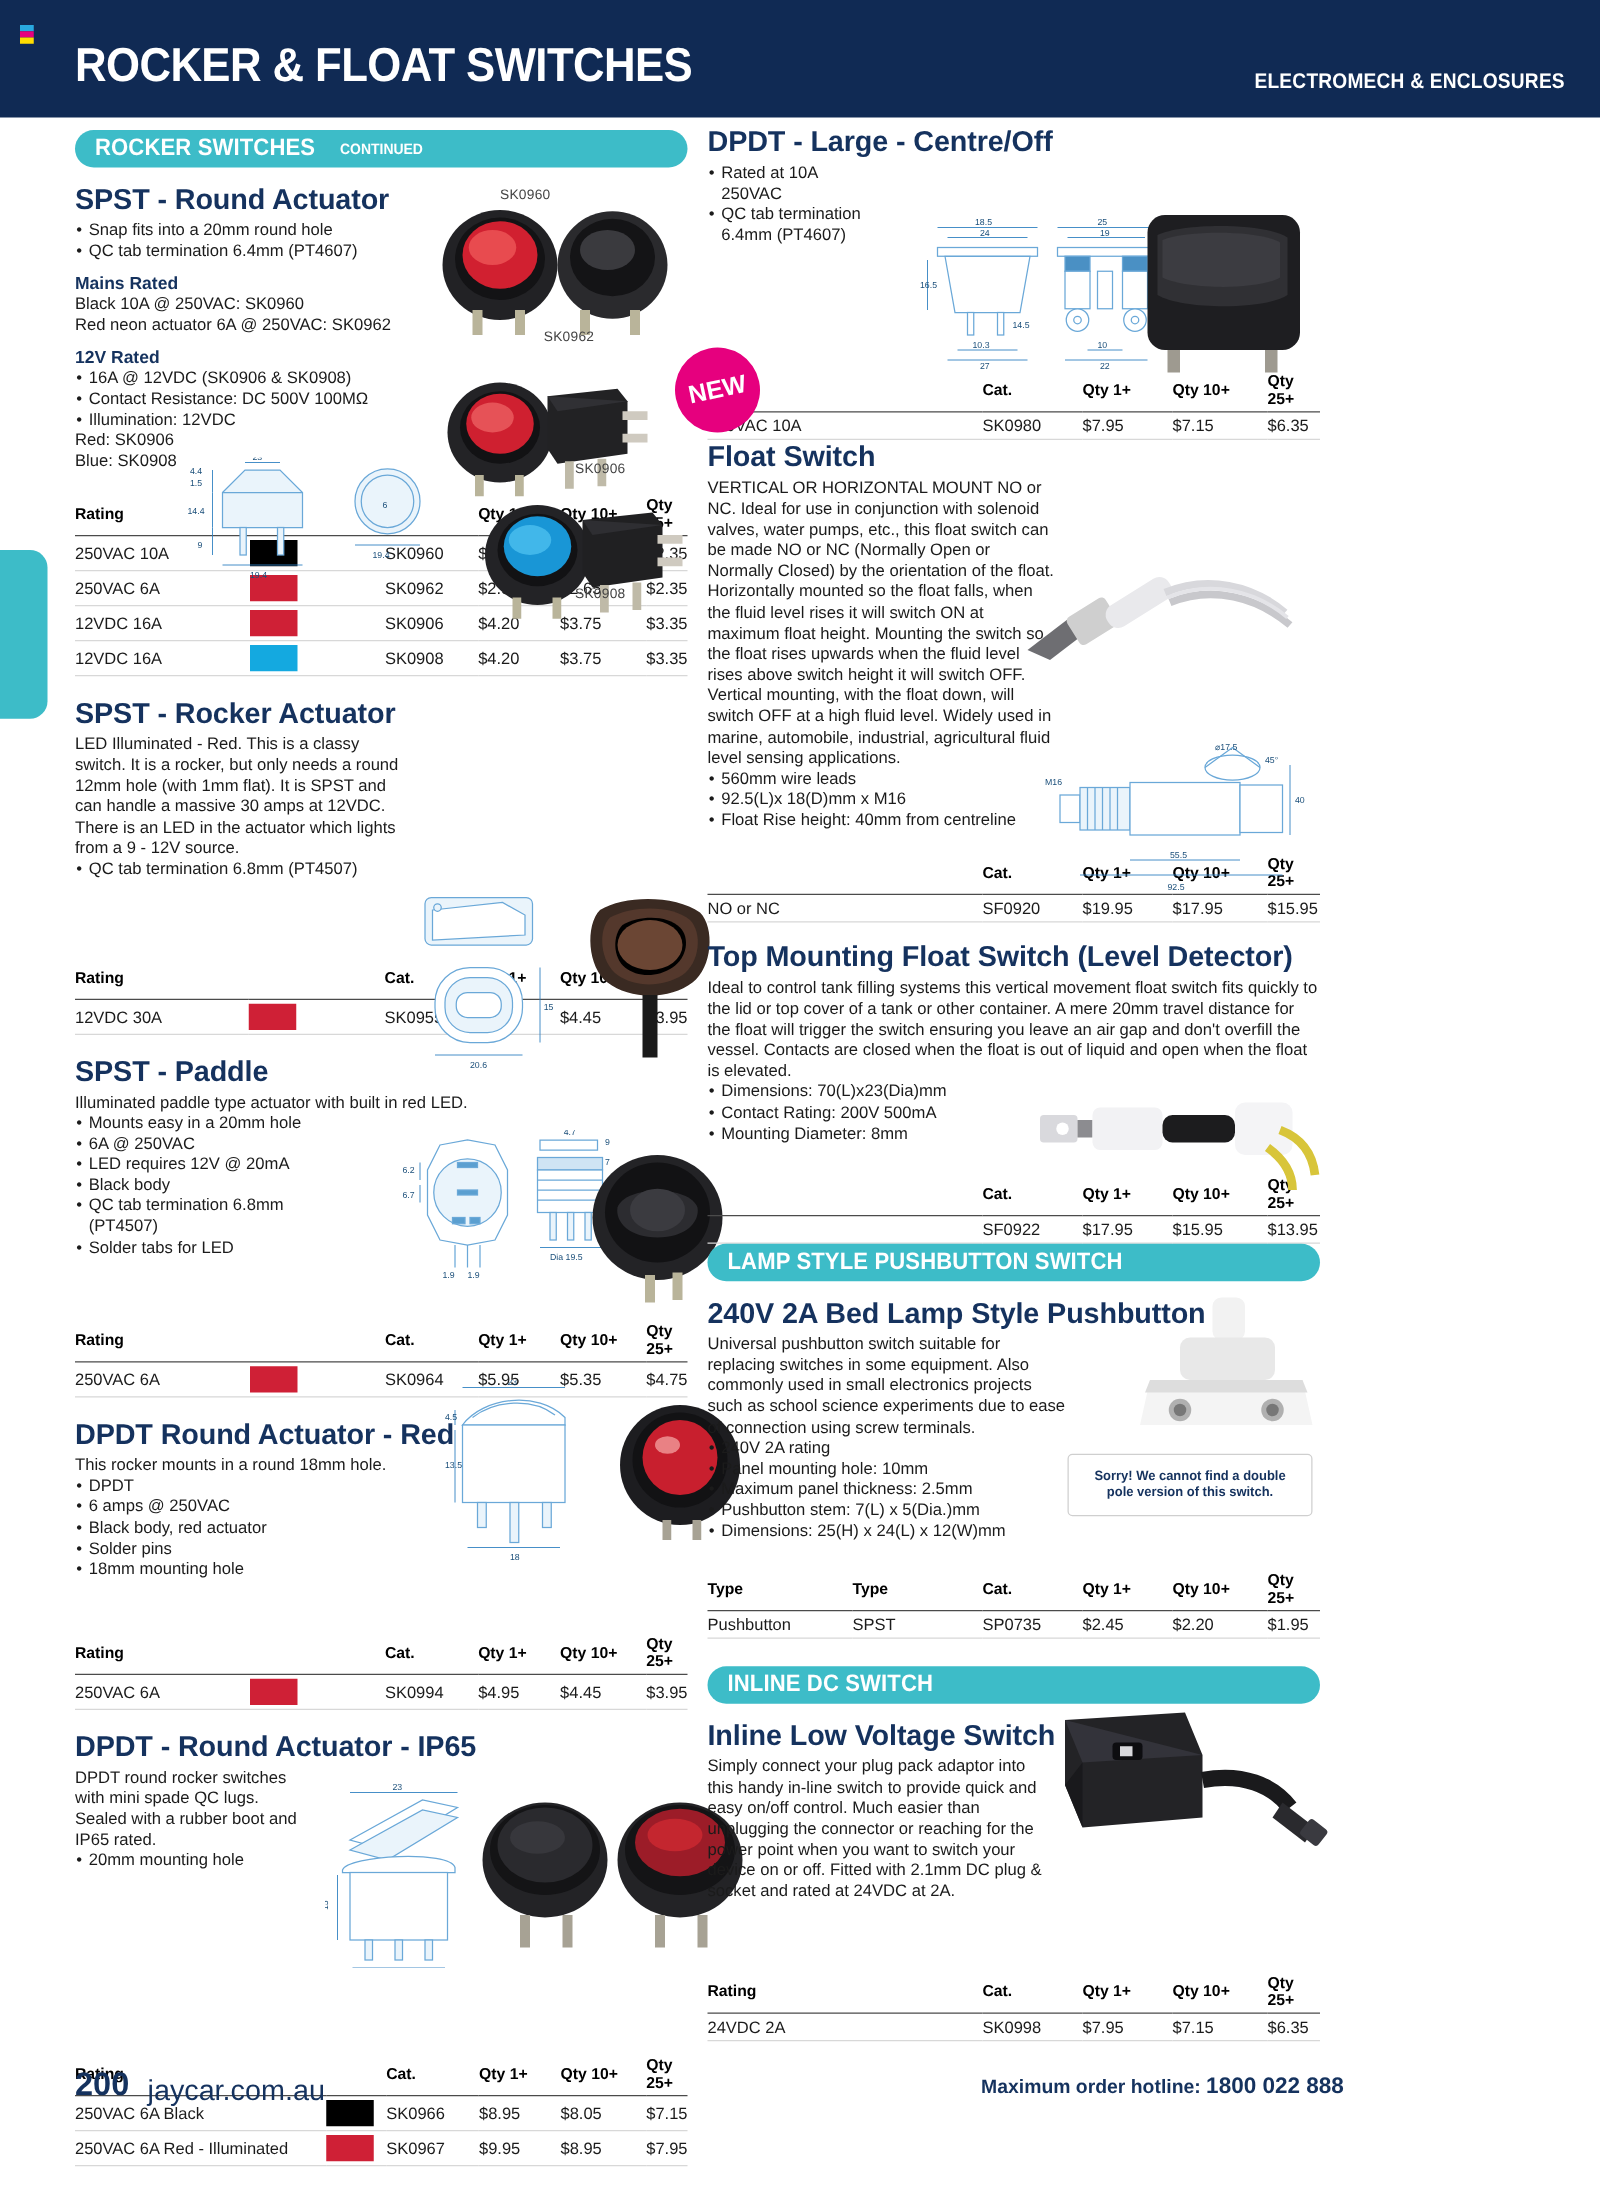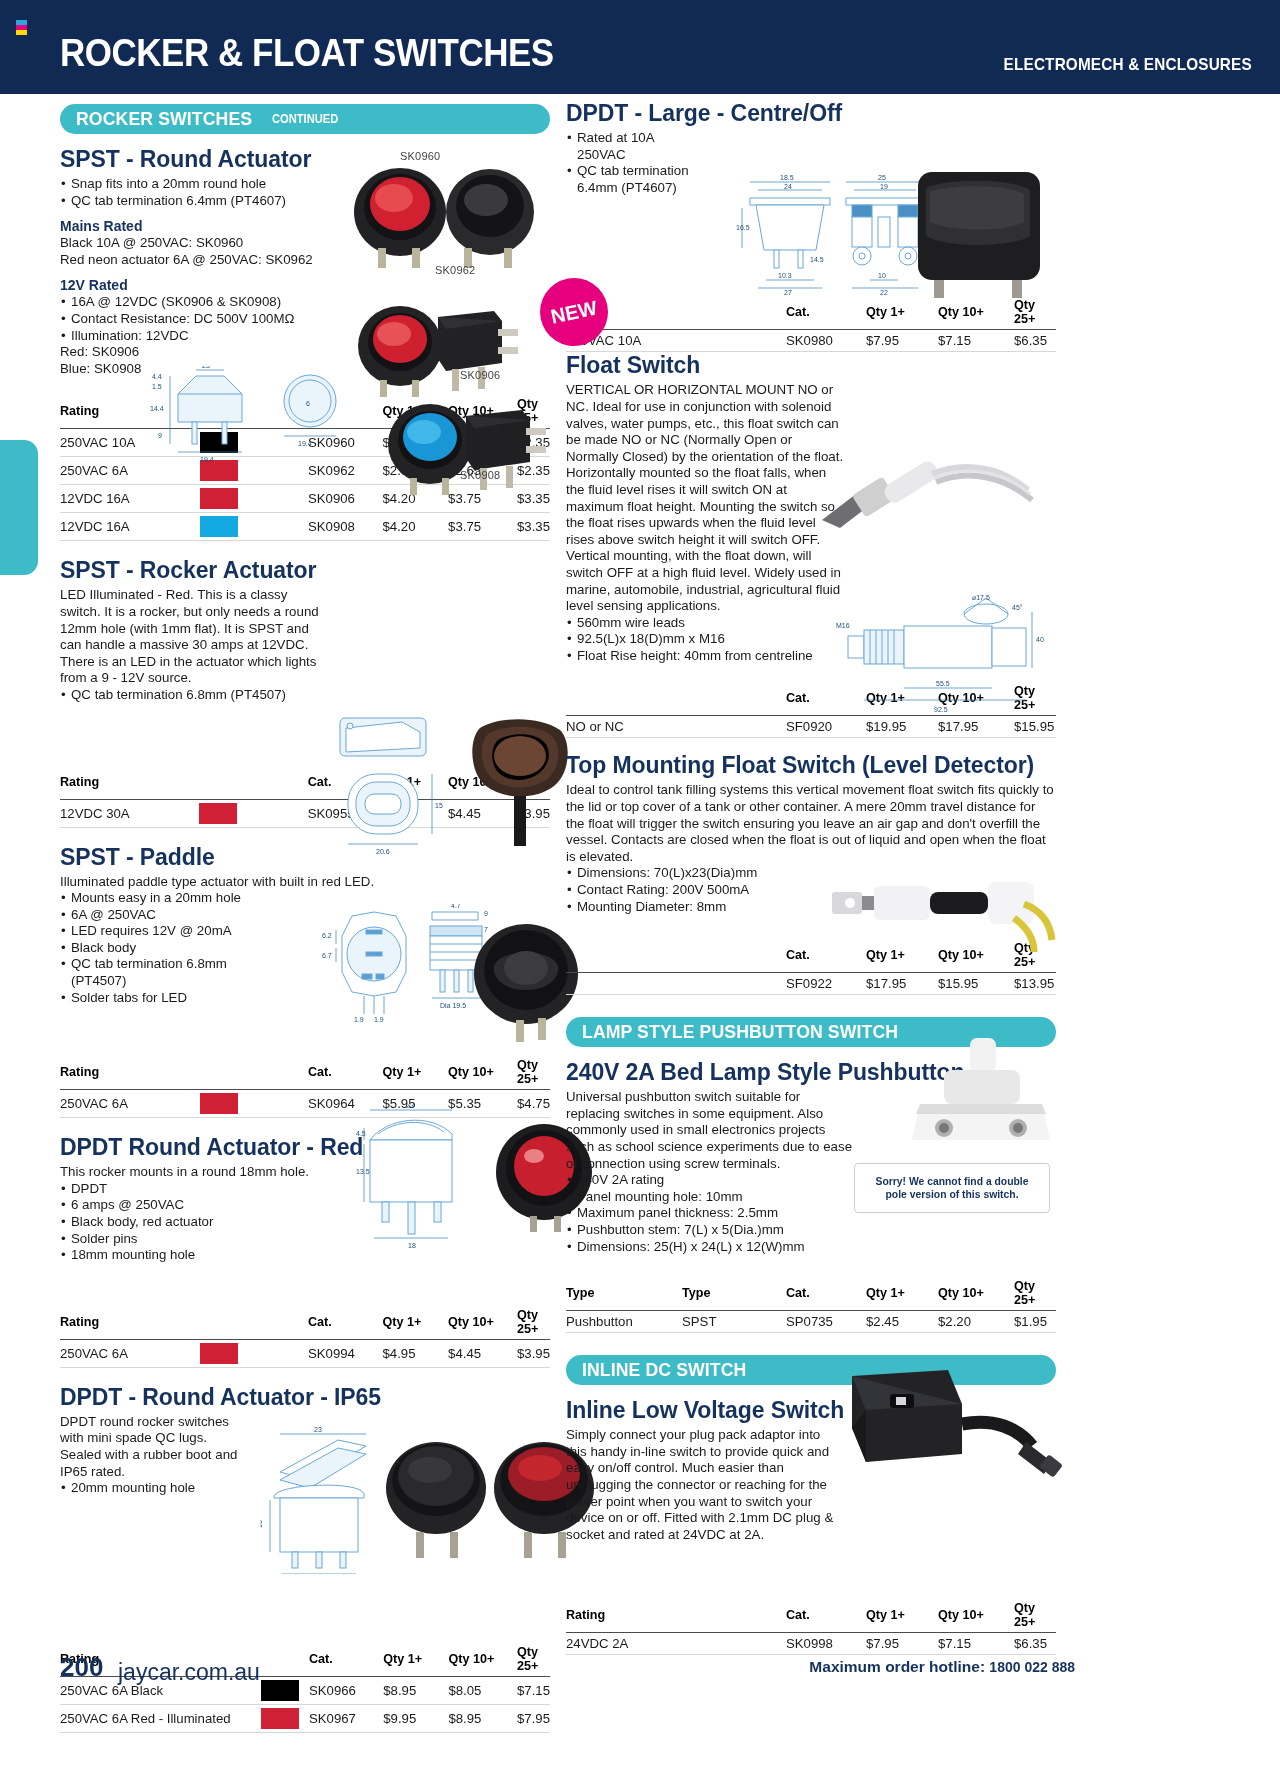--- a/index.html
+++ b/index.html
@@ -116,21 +116,21 @@
     font-size: 10.8px; font-weight: 700; color: #15325e; line-height: 13px;
     transform: scaleX(0.96);
   }
 
   
   .footer { position: absolute; left: 0; top: 1640px; width: 1103px; height: 69px; }
   .pgnum { position: absolute; left: 60px; top: 12px; font-size: 26px; font-weight: 800; color: #15325e; }
   .site  { position: absolute; left: 118px; top: 19px; font-size: 23px; color: #15325e; }
   .hotline { position: absolute; right: 28px; top: 18px; font-size: 15.5px; color: #15325e; }
   .hotline b { font-weight: 800; }
-  .hotline .num { font-weight: 800; font-size: 14px; }
+  .hotline .num { font-weight: 800; font-size: 18px; }
 
   
   .art { position: absolute; }
   .capt {
     position: absolute; font-size: 11px; color: #444; letter-spacing: 0.2px;
   }
   svg { display: block; }
   .tech { stroke: #6aa8d8; fill: none; stroke-width: 1; }
   .dim { font-size: 7px; fill: #1b4f7a; font-family: "Liberation Sans", sans-serif; }
   .dimline { stroke: #2b7fc0; stroke-width: 0.7; }
@@ -808,21 +808,21 @@
         <tr>
           <td></td>
           <td>SF0922</td>
           <td>$17.95</td>
           <td>$15.95</td>
           <td>$13.95</td>
         </tr>
       </tbody>
     </table>
 
-    <div class="banner" style="margin-top:22px;">
+    <div class="banner" style="">
       <span class="btext">LAMP STYLE PUSHBUTTON SWITCH</span>
     </div>
 
     <div style="position:relative;">
       <h2 class="prod">240V 2A Bed Lamp Style Pushbutton</h2>
       <p class="body" style="width:290px;">Universal pushbutton switch suitable for replacing switches in some equipment. Also commonly used in small electronics projects such as school science experiments due to ease of connection using screw terminals.</p>
       <ul class="body" style="width:290px;">
         <li class="body">240V 2A rating</li>
         <li class="body">Panel mounting hole: 10mm</li>
         <li class="body">Maximum panel thickness: 2.5mm</li>

